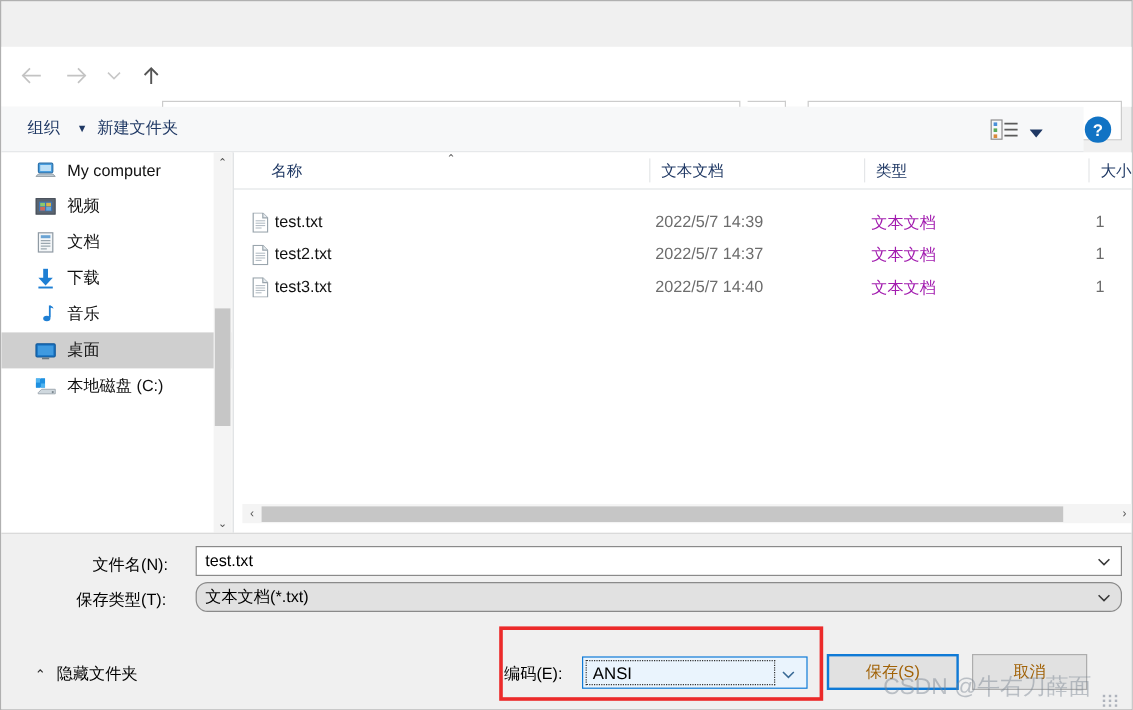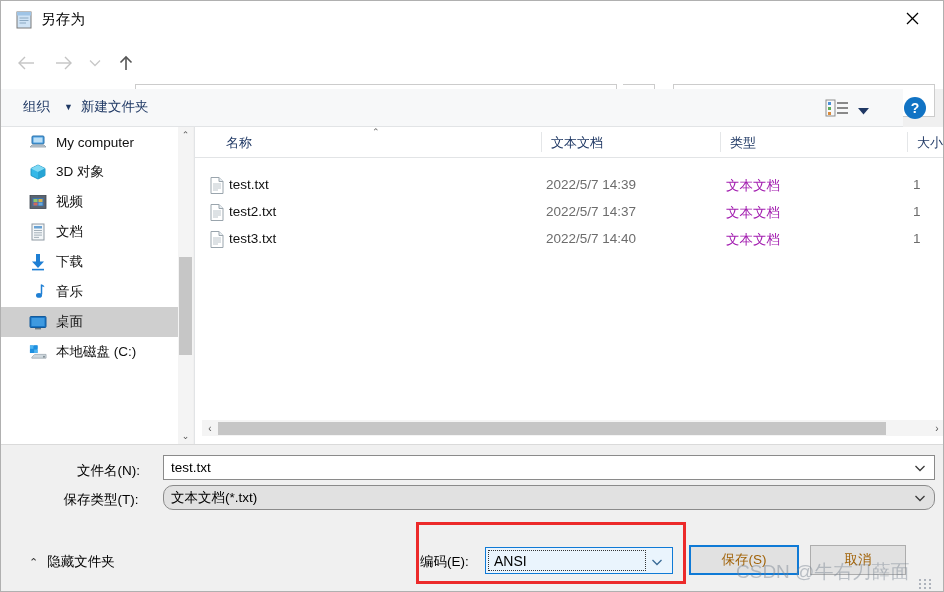--- a/index.html
+++ b/index.html
@@ -442,38 +442,20 @@
     position: absolute;
     width: 2px; height: 2px;
     background: rgba(120,130,145,.55);
   }
 </style>
 </head>
 <body>
 
 <div id="dialog">
 
-  <div class="titlebar">
-    <span class="titlebar-icon">
-      <svg width="18" height="18" viewBox="0 0 18 18">
-        <rect x="2" y="1" width="14" height="16" fill="#cfe3f5" stroke="#7a7a7a" stroke-width="1"></rect>
-        <rect x="2" y="1" width="14" height="3.5" fill="#9fc4e6"></rect>
-        <line x1="4.5" y1="7" x2="13.5" y2="7" stroke="#8aa8c2" stroke-width="1"></line>
-        <line x1="4.5" y1="9.5" x2="13.5" y2="9.5" stroke="#8aa8c2" stroke-width="1"></line>
-        <line x1="4.5" y1="12" x2="11" y2="12" stroke="#8aa8c2" stroke-width="1"></line>
-      </svg>
-    </span>
-    <span class="titlebar-text">另存为</span>
-    <div class="winbtn" id="btn-close">
-      <svg width="13" height="13" viewBox="0 0 13 13">
-        <line x1="1" y1="1" x2="12" y2="12" stroke="#000" stroke-width="1.2"></line>
-        <line x1="12" y1="1" x2="1" y2="12" stroke="#000" stroke-width="1.2"></line>
-      </svg>
-    </div>
-  </div>
 
   <div class="navbar">
     <div class="navbtn" id="nav-back">
       <svg width="20" height="16" viewBox="0 0 20 16">
         <line x1="18" y1="8" x2="3" y2="8" stroke="#c3c3c3" stroke-width="1.4"></line>
         <polyline points="9,2 3,8 9,14" fill="none" stroke="#c3c3c3" stroke-width="1.4"></polyline>
       </svg>
     </div>
     <div class="navbtn" id="nav-forward">
       <svg width="20" height="16" viewBox="0 0 20 16">
@@ -558,30 +540,20 @@
   <div class="sidebar" id="sidebar">
       <div class="side-item">
         <span class="side-ico">
           <svg width="18" height="16" viewBox="0 0 18 16">
             <rect x="3" y="2" width="12" height="8" rx="1" fill="#4a9fe0" stroke="#2d72ab" stroke-width="1"></rect>
             <rect x="4.5" y="3.5" width="9" height="5" fill="#bde0f7"></rect>
             <path d="M1 13 H17 L15 11 H3 Z" fill="#c3ced6" stroke="#8e9aa3" stroke-width=".8"></path>
           </svg>
         </span>
         <span class="side-label">My computer</span>
-      </div>
-      <div class="side-item">
-        <span class="side-ico">
-          <svg width="18" height="18" viewBox="0 0 18 18">
-            <polygon points="9,2 16,5.5 16,12.5 9,16 2,12.5 2,5.5" fill="#35b8e8" stroke="#1d92c0" stroke-width=".9"></polygon>
-            <polygon points="9,2 16,5.5 9,9 2,5.5" fill="#7fd9f4"></polygon>
-            <polygon points="9,9 16,5.5 16,12.5 9,16" fill="#26a4d4"></polygon>
-          </svg>
-        </span>
-        <span class="side-label">3D 对象</span>
       </div>
       <div class="side-item">
         <span class="side-ico">
           <svg width="18" height="16" viewBox="0 0 18 16">
             <rect x="1" y="1.5" width="16" height="13" fill="#5a6470" stroke="#3d454f" stroke-width=".8"></rect>
             <rect x="3.5" y="4" width="11" height="8" fill="#3c74b5"></rect>
             <rect x="4.5" y="5" width="4" height="3" fill="#8fc96a"></rect>
             <rect x="9.5" y="5" width="4" height="3" fill="#d9b44a"></rect>
             <rect x="4.5" y="8.5" width="4" height="3" fill="#d06a5a"></rect>
             <rect x="9.5" y="8.5" width="4" height="3" fill="#6aa9d9"></rect>

